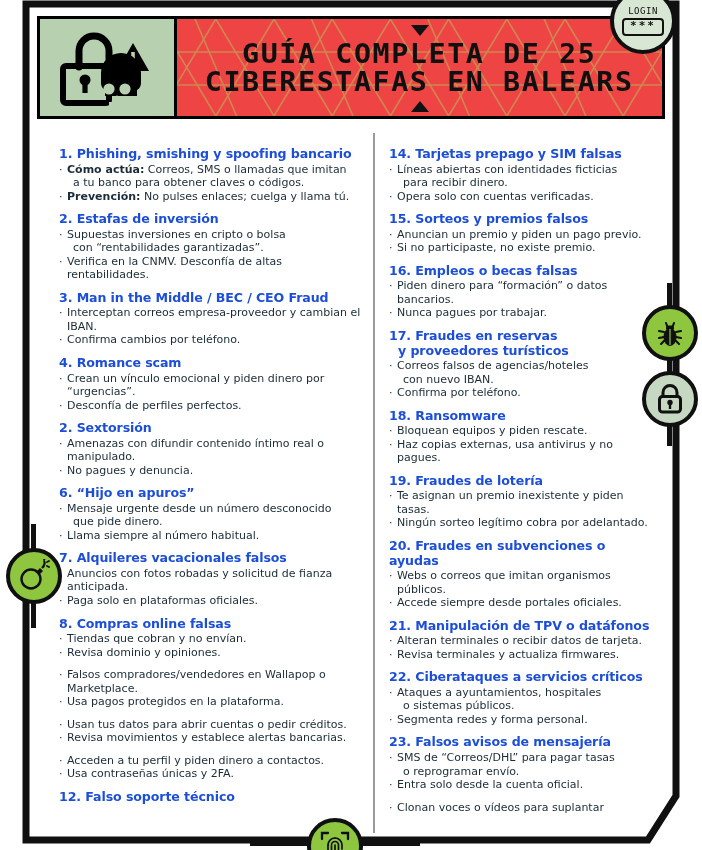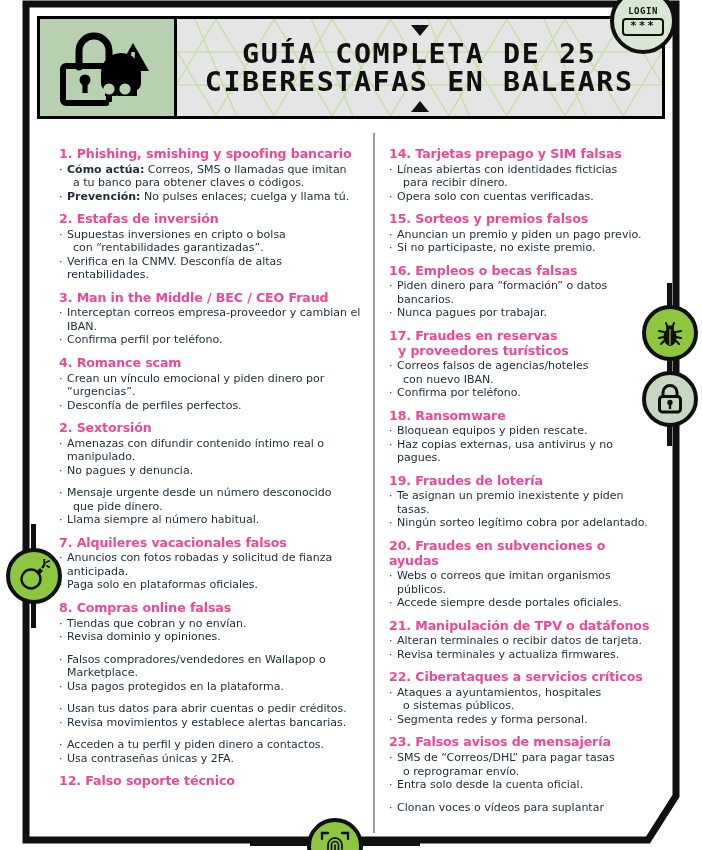--- a/index.html
+++ b/index.html
@@ -48,21 +48,21 @@
     width: 134px;
     background: #b6d0b0;
     border-right: 3px solid #000;
     display: flex;
     align-items: center;
     justify-content: center;
     flex: 0 0 auto;
   }
   .header-title-panel {
     flex: 1 1 auto;
-    background: #e5e5e5;
+    background: #ef4444;
     position: relative;
     display: flex;
     flex-direction: column;
     align-items: center;
     justify-content: center;
     overflow: hidden;
   }
   .header-pattern {
     position: absolute;
     left: 0; top: 0;
@@ -127,21 +127,21 @@
     padding-left: 14px;
     padding-right: 6px;
   }
 
   .entry { margin-bottom: 9px; }
   .entry:last-child { margin-bottom: 0; }
 
   .entry-title {
     font-weight: bold;
     font-size: 12.6px;
-    color: #ec4899;
+    color: #1d4ed8;
     line-height: 1.16;
     margin-bottom: 1px;
     letter-spacing: -0.1px;
   }
   .entry-title .sub {
     display: block;
     padding-left: 9px;
   }
   .bullet {
     display: flex;
@@ -194,21 +194,21 @@
   .conn-right-top  { left: 667px; top: 283px; width: 5px; height: 30px; }
   .conn-right-mid  { left: 667px; top: 352px; width: 5px; height: 26px; }
   .conn-right-bot  { left: 667px; top: 420px; width: 5px; height: 26px; }
   .conn-left-top   { left: 31px;  top: 524px; width: 5px; height: 30px; }
   .conn-left-bot   { left: 31px;  top: 598px; width: 5px; height: 30px; }
   .conn-bot-l      { left: 250px; top: 841px; width: 60px; height: 5px; }
   .conn-bot-r      { left: 360px; top: 841px; width: 60px; height: 5px; }
 
   .login-label {
     font-family: "DejaVu Sans Mono", monospace;
-    font-weight: bold;
+    font-weight: normal;
     font-size: 9px;
     letter-spacing: .5px;
     color: #111;
     text-align: center;
   }
   .login-field {
     margin-top: 2px;
     border: 2.5px solid #111;
     border-radius: 4px;
     padding: 0px 6px 1px 6px;
@@ -362,21 +362,21 @@
           </div>
         </div>
         <div class="entry">
           <div class="entry-title">3. Man in the Middle / BEC / CEO Fraud</div>
           <div class="bullet">
             <span class="dot">·</span>
             <span class="btext">Interceptan correos empresa-proveedor y cambian el IBAN.</span>
           </div>
           <div class="bullet">
             <span class="dot">·</span>
-            <span class="btext">Confirma perfil por teléfono.</span>
+            <span class="btext">Confirma cambios por teléfono.</span>
           </div>
         </div>
         <div class="entry">
           <div class="entry-title">4. Romance scam</div>
           <div class="bullet">
             <span class="dot">·</span>
             <span class="btext">Crean un vínculo emocional y piden dinero por “urgencias”.</span>
           </div>
           <div class="bullet">
             <span class="dot">·</span>
@@ -388,20 +388,21 @@
           <div class="bullet">
             <span class="dot">·</span>
             <span class="btext">Amenazas con difundir contenido íntimo real o manipulado.</span>
           </div>
           <div class="bullet">
             <span class="dot">·</span>
             <span class="btext">No pagues y denuncia.</span>
           </div>
         </div>
         <div class="entry">
+          <div class="entry-title">6. “Hijo en apuros”</div>
           <div class="bullet">
             <span class="dot">·</span>
             <span class="btext">Mensaje urgente desde un número desconocido<span class="cont">que pide dinero.</span></span>
           </div>
           <div class="bullet">
             <span class="dot">·</span>
             <span class="btext">Llama siempre al número habitual.</span>
           </div>
         </div>
         <div class="entry">

